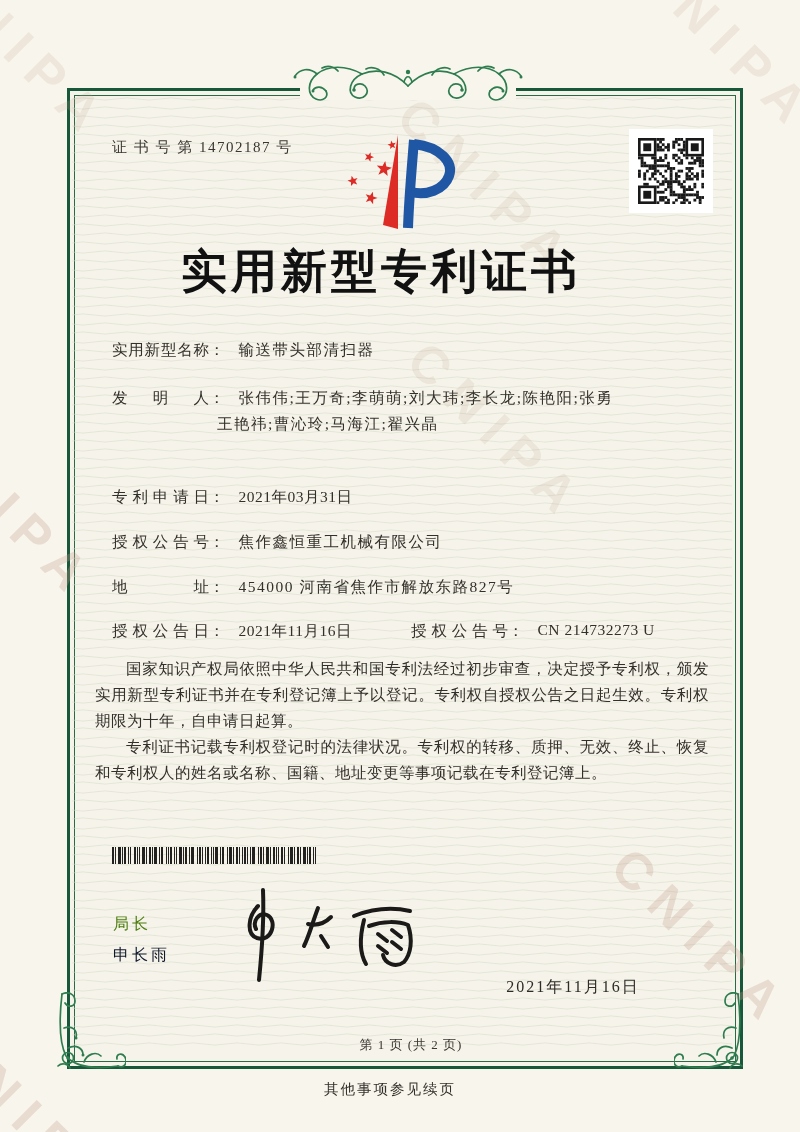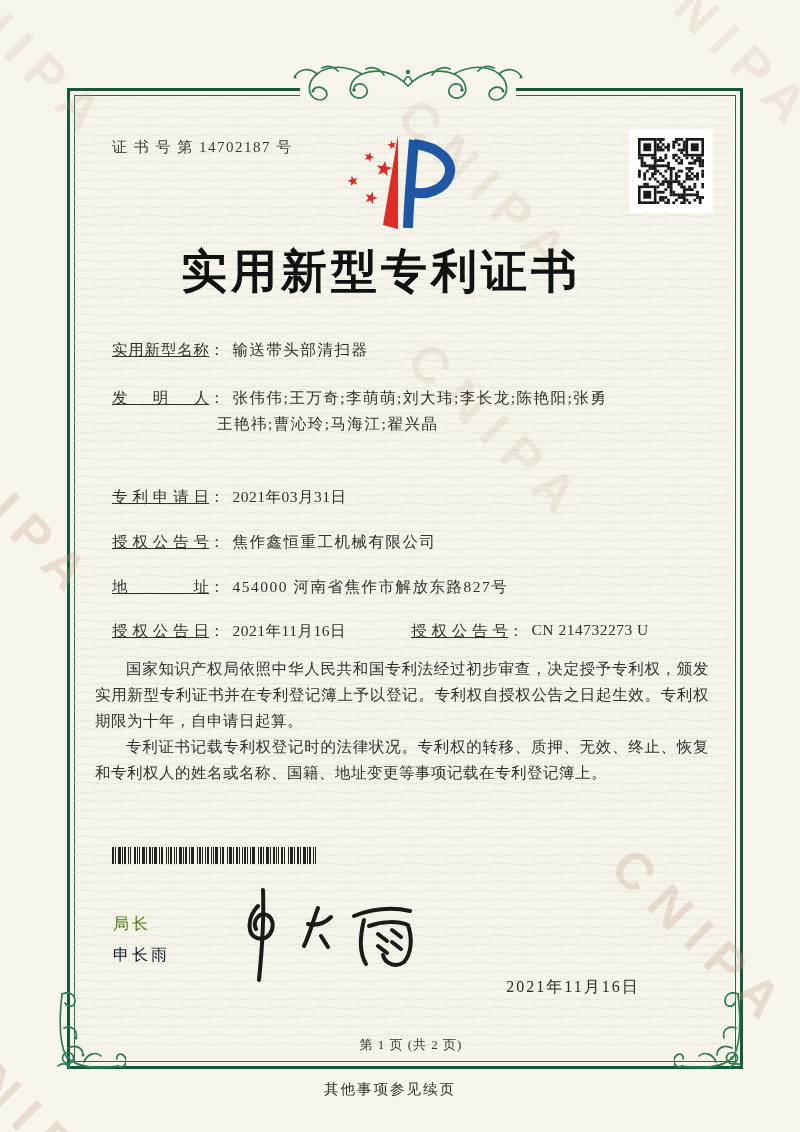--- a/index.html
+++ b/index.html
@@ -44,24 +44,23 @@
   .qr-wrap{position:absolute;left:629px;top:129px;width:84px;height:84px;background:#ffffff;}
   .qr-wrap svg{position:absolute;left:9px;top:9px;}
   .doc-title{
     position:absolute;left:0;top:241px;width:762px;text-align:center;
     font-size:46px;font-weight:bold;letter-spacing:4px;color:#111;
   }
   .frow{position:absolute;left:112px;font-size:15.5px;color:#33302b;white-space:nowrap;}
   .flabel{
     display:inline-block;width:97px;text-align:justify;text-align-last:justify;
     vertical-align:top;
-    text-decoration:underline;
   }
   .fcolon{display:inline-block;vertical-align:top;}
-  .fvalue{display:inline-block;letter-spacing:1.5px;margin-left:8px;vertical-align:top;}
+  .fvalue{display:inline-block;letter-spacing:1.5px;margin-left:14px;vertical-align:top;}
   .fvalue.num{letter-spacing:0.5px;}
   .inv-line2{position:absolute;left:217px;top:414px;font-size:15.5px;letter-spacing:1.5px;color:#33302b;}
   .frow.second{left:411px;}
   .paras{
     position:absolute;left:95px;top:656px;width:614px;
     font-size:15.5px;line-height:26px;text-align:justify;color:#33302b;
   }
   .paras p{margin:0;text-indent:2em;letter-spacing:0.5px;}
   .barcode{position:absolute;left:112px;top:847px;width:208px;height:17px;}
   .director-label{position:absolute;left:113px;top:914px;font-size:16px;letter-spacing:3px;color:#4d7c0f;}

